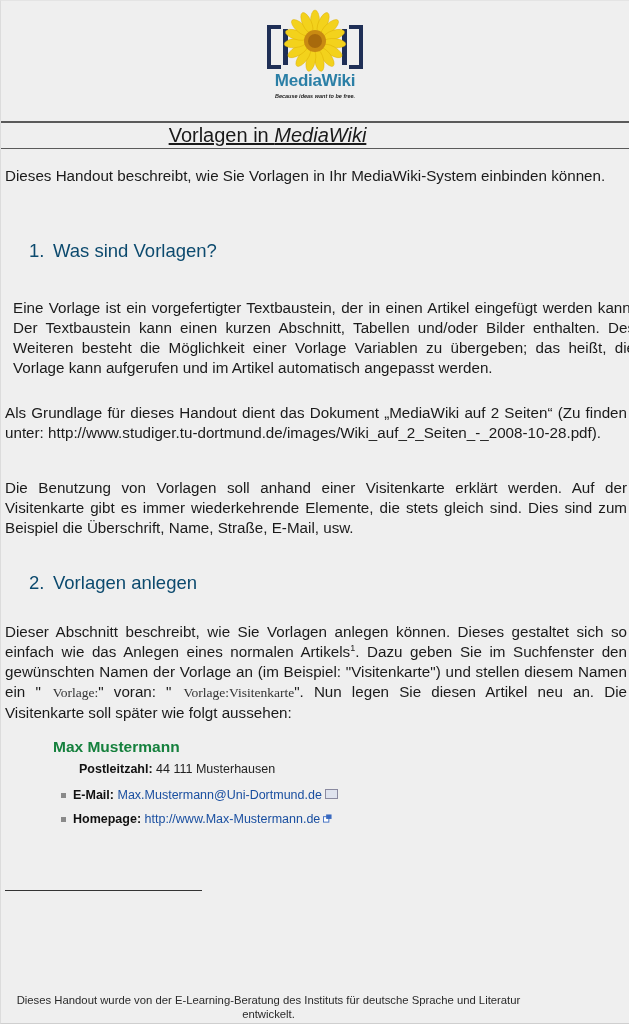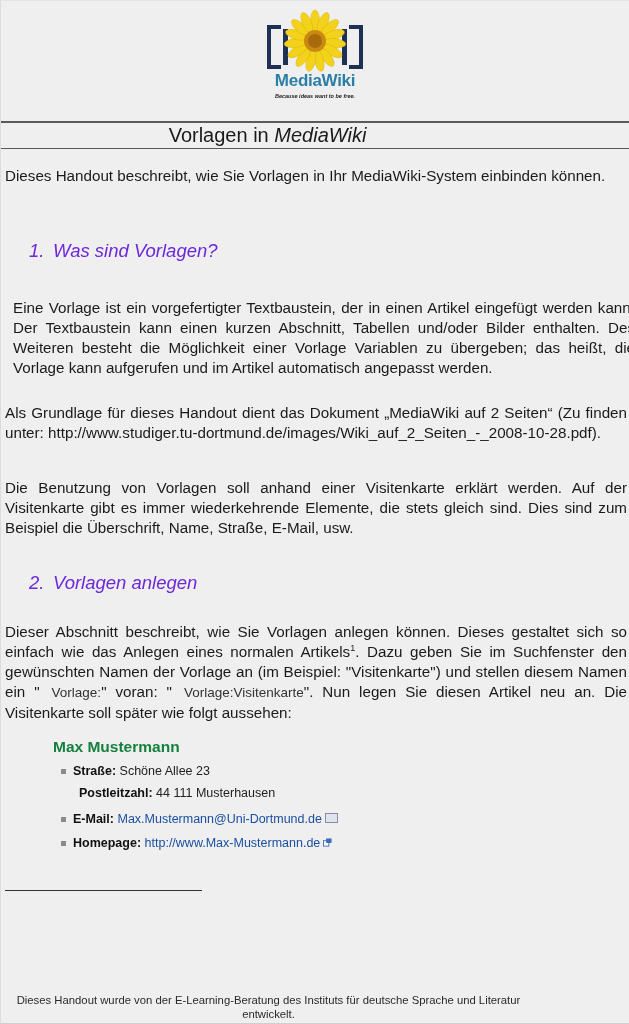--- a/index.html
+++ b/index.html
@@ -33,34 +33,34 @@
     }
     .logo .tagline {
       position: absolute; left: 0; top: 86px; width: 104px; text-align: center;
       font-style: italic; font-weight: bold; font-size: 5.5px; color: #222;
     }
     
     .title-rule-top { position: absolute; left: 0; top: 120px; width: 629px; height: 2px; background: #5a5a5a; }
     .title-rule-bottom { position: absolute; left: 0; top: 147px; width: 629px; height: 1px; background: #5a5a5a; }
     .doc-title {
       position: absolute; left: 0; top: 122px; width: 533px; text-align: center;
-      font-size: 20px; line-height: 25px; color: #1a1a1a;
+      font-size: 20px; line-height: 25px; color: #1a1a1a; text-decoration: underline;
     }
     .doc-title em { font-style: italic; }
     
     .para {
       position: absolute; left: 4px; width: 622px;
       font-size: 15.2px; line-height: 20px; text-align: justify;
       color: #1a1a1a;
     }
     .heading {
-      position: absolute; left: 28px; font-size: 18.5px; line-height: 24px; color: #6d28d9; font-style: italic;
+      position: absolute; left: 28px; font-size: 18.5px; line-height: 24px; color: #0c4a6e;
     }
     .heading .num { display: inline-block; width: 24px; }
-    .mono { font-family: Liberation Sans, sans-serif; font-size: 13.5px; color: #333; margin-left: 12px; }
+    .mono { font-family: Liberation Serif, serif; font-size: 13.5px; color: #333; margin-left: 12px; }
     sup.fn { font-size: 9px; vertical-align: 6px; line-height: 0; }
     
     .card { position: absolute; left: 52px; top: 736px; width: 330px; }
     .card-name { font-weight: bold; font-size: 15.5px; line-height: 20px; color: #15803d; margin: 0 0 6px 0; }
     .card-list { list-style: none; margin: 0; padding: 0; }
     .card-item { position: relative; padding-left: 20px; font-size: 12.5px; line-height: 16px; color: #222; margin-bottom: 8px; }
     .card-item .bullet { position: absolute; left: 8px; top: 6px; width: 5px; height: 5px; background: #8a8a8a; }
     .card-item .label { font-weight: bold; color: #111; }
     .card-sub { padding-left: 26px; font-size: 12.5px; line-height: 16px; color: #222; margin: -2px 0 10px 0; }
     .card-sub .label { font-weight: bold; color: #111; }
@@ -124,27 +124,20 @@
   <p class="para" style="top:289px; margin:8px;">Eine Vorlage ist ein vorgefertigter Textbaustein, der in einen Artikel eingefügt werden kann. Der Textbaustein kann einen kurzen Abschnitt, Tabellen und/oder Bilder enthalten. Des Weiteren besteht die Möglichkeit einer Vorlage Variablen zu übergeben; das heißt, die Vorlage kann aufgerufen und im Artikel automatisch angepasst werden.</p>
   <p class="para" style="top:402px; margin:0;">Als Grundlage für dieses Handout dient das Dokument „MediaWiki auf 2 Seiten“ (Zu finden unter: http://www.studiger.tu-dortmund.de/images/Wiki_auf_2_Seiten_-_2008-10-28.pdf).</p>
   <p class="para" style="top:477px; margin:0;">Die Benutzung von Vorlagen soll anhand einer Visitenkarte erklärt werden. Auf der Visitenkarte gibt es immer wiederkehrende Elemente, die stets gleich sind. Dies sind zum Beispiel die Überschrift, Name, Straße, E-Mail, usw.</p>
 
   <div class="heading" style="top:570px;"><span class="num">2.</span><span>Vorlagen anlegen</span></div>
 
   <p class="para" style="top:621px; margin:0;"><span>Dieser Abschnitt beschreibt, wie Sie Vorlagen anlegen können. Dieses gestaltet sich so einfach wie das Anlegen eines normalen Artikels</span><sup class="fn">1</sup><span>. Dazu geben Sie im Suchfenster den gewünschten Namen der Vorlage an (im Beispiel: "Visitenkarte") und stellen diesem Namen ein "</span><span class="mono">Vorlage:</span><span>" voran: "</span><span class="mono">Vorlage:Visitenkarte</span><span>". Nun legen Sie diesen Artikel neu an. Die Visitenkarte soll später wie folgt aussehen:</span></p>
 
   <div class="card">
     <div class="card-name">Max Mustermann</div>
-    <ul class="card-list">
-      <li class="card-item">
-        <span class="bullet"></span>
-        <span class="label">Straße:</span>
-        <span>Schöne Allee 23</span>
-      </li>
-    </ul>
     <div class="card-sub">
       <span class="label">Postleitzahl:</span>
       <span>44 111 Musterhausen</span>
     </div>
     <ul class="card-list">
       <li class="card-item">
         <span class="bullet"></span>
         <span class="label">E-Mail:</span>
         <span class="link">Max.Mustermann@Uni-Dortmund.de</span><span class="mail-icon"></span>
       </li>

